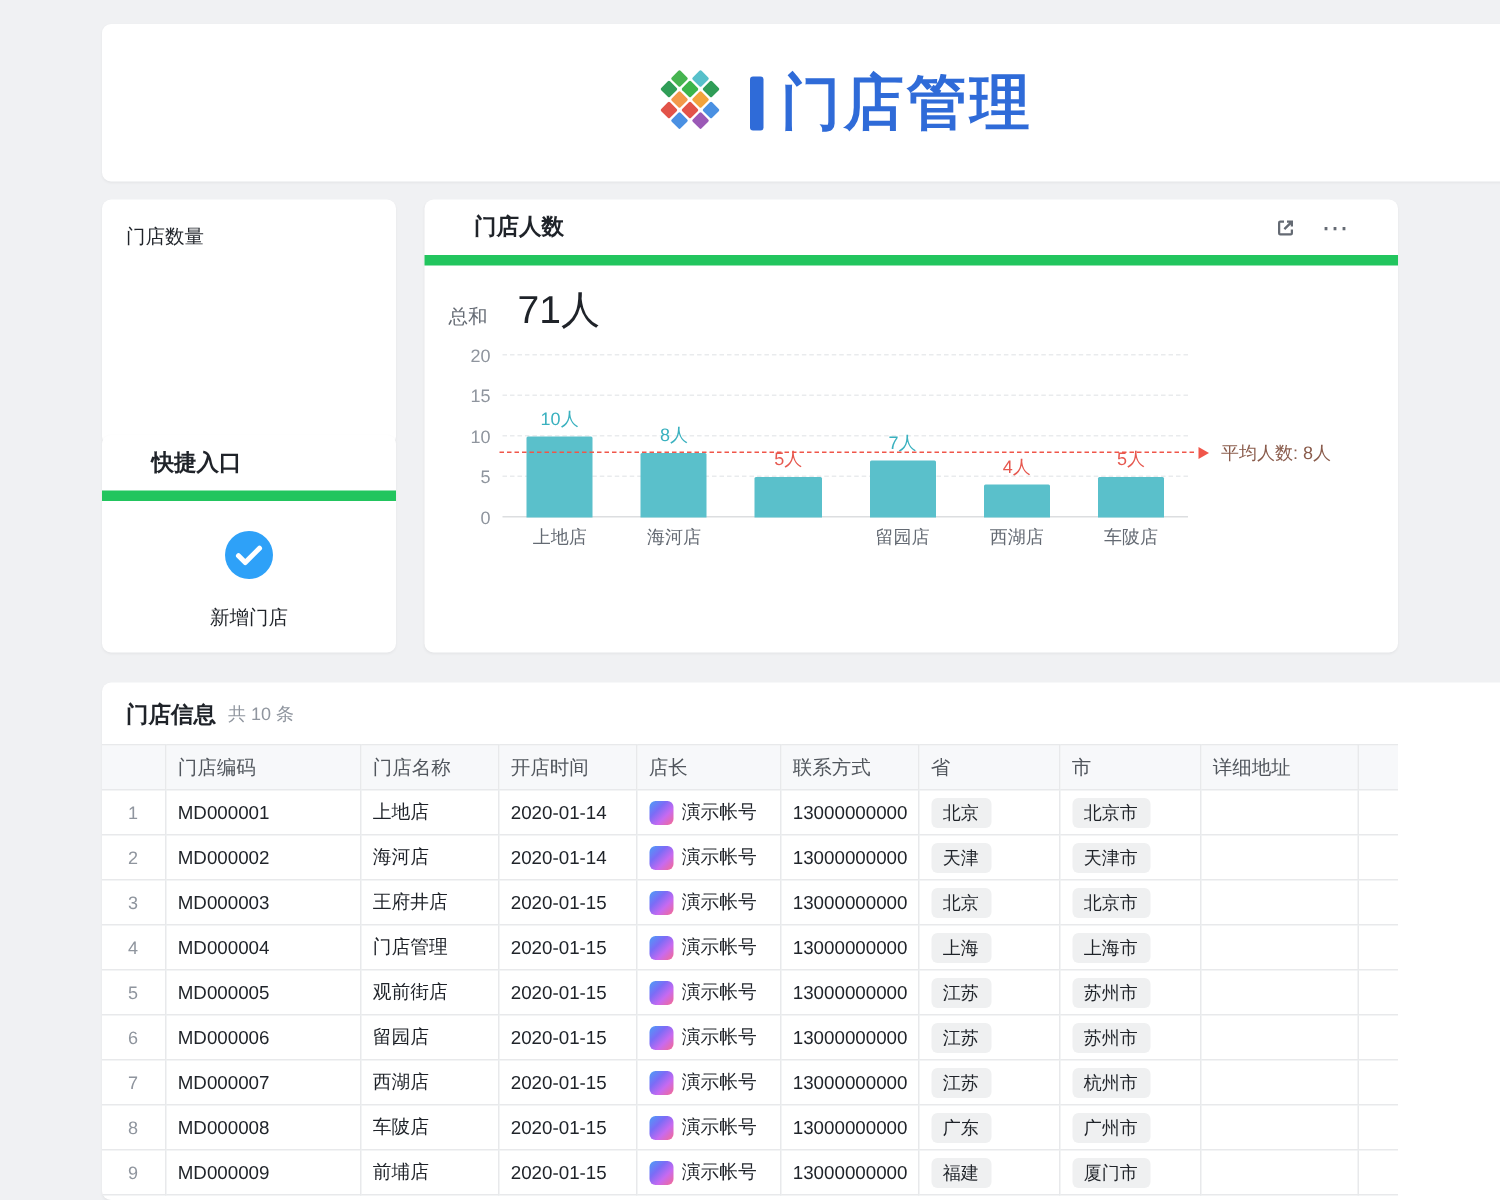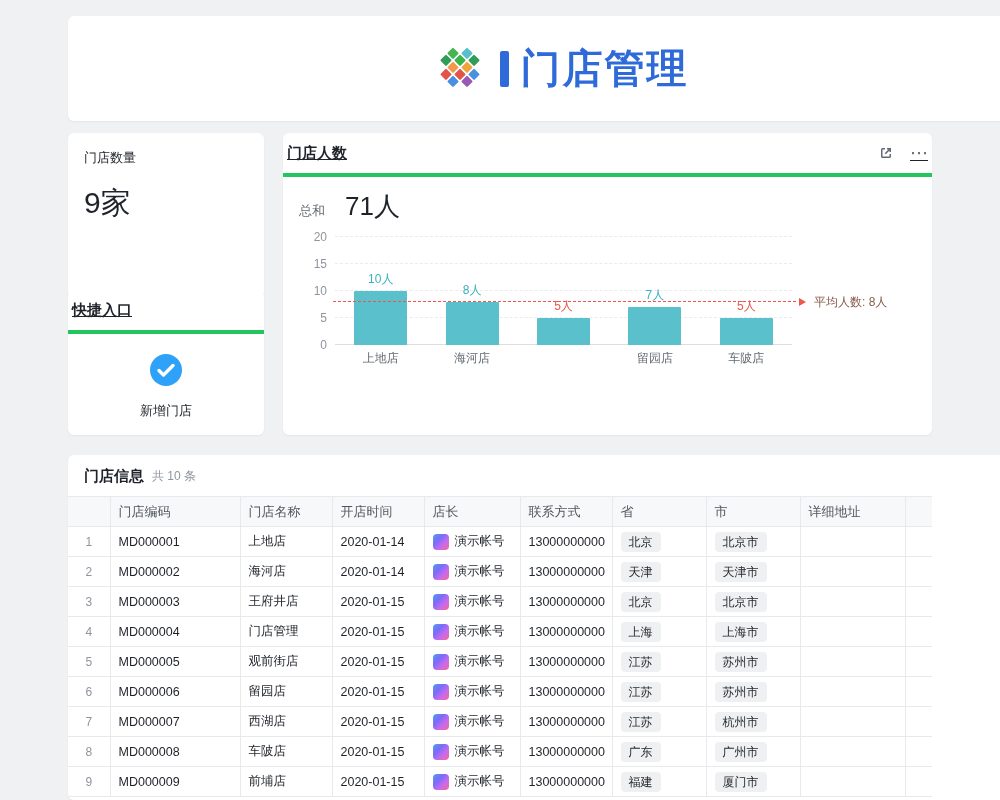--- a/index.html
+++ b/index.html
@@ -19,21 +19,21 @@
   #title-bar { width:9px; height:36px; border-radius:2px; background:#2f6bd8; margin:0 12px 0 16px; }
   #page-title { font-size:40px; font-weight:700; color:#2f6bd8; letter-spacing:2px; }
 
   
   #count-card { left:68px; top:133px; width:196px; height:164px; padding:16px; }
   .small-title { font-size:13px; color:#1f2329; }
   #count-value { font-size:30px; margin-top:16px; color:#1f2329; }
 
   
   #quick-card { left:68px; top:290px; width:196px; height:145px; }
-  .card-head { height:44px; display:flex; align-items:center; padding:0 4px; border-bottom:4px solid #22c55e;text-decoration:underline; }
+  .card-head { height:44px; display:flex; align-items:center; padding:0 33px; border-bottom:7px solid #22c55e; }
   .card-head .head-title { font-size:15px; font-weight:700; color:#1f2329; }
   .head-spacer { flex:1; }
   .head-icon { color:#646a73; cursor:pointer; display:flex; align-items:center; margin-left:16px; }
   .dots { font-size:18px; color:#646a73; line-height:1; }
   #quick-body { display:flex; flex-direction:column; align-items:center; padding-top:18px; }
   #quick-label { margin-top:10px; font-size:13px; color:#1f2329; }
 
   
   #chart-card { left:283px; top:133px; width:649px; height:302px; }
   #chart-body { padding:12px 16px 0 16px; }
@@ -92,21 +92,20 @@
         <rect x="33.5" y="24" width="8" height="8" rx="1" fill="#9b59b6"></rect>
       </g>
     </svg>
   </span>
   <span id="title-bar"></span>
   <span id="page-title">门店管理</span>
 </div>
 
 <div class="card" id="count-card">
   <div class="small-title">门店数量</div>
-  <div id="count-value">9家</div>
 </div>
 
 <div class="card" id="quick-card">
   <div class="card-head">
     <span class="head-title">快捷入口</span>
   </div>
   <div id="quick-body">
     <span>
       <svg width="36" height="36" viewBox="0 0 36 36">
         <circle cx="18" cy="18" r="16" fill="#2ea1f8"></circle>
@@ -159,20 +158,25 @@
             </div>
             <div class="slot">
               <div class="bar-label" style="bottom: calc(25% + 3px); color: rgb(230, 88, 79);">5人</div>
               <div class="bar" style="height: 25%; background: rgb(90, 192, 203);"></div>
               <div class="xlabel"></div>
             </div>
             <div class="slot">
               <div class="bar-label" style="bottom: calc(35% + 3px); color: rgb(58, 177, 191);">7人</div>
               <div class="bar" style="height: 35%; background: rgb(90, 192, 203);"></div>
               <div class="xlabel">留园店</div>
+            </div>
+            <div class="slot">
+              <div class="bar-label" style="bottom: calc(20% + 3px); color: rgb(230, 88, 79);">4人</div>
+              <div class="bar" style="height: 20%; background: rgb(90, 192, 203);"></div>
+              <div class="xlabel">西湖店</div>
             </div>
             <div class="slot">
               <div class="bar-label" style="bottom: calc(25% + 3px); color: rgb(230, 88, 79);">5人</div>
               <div class="bar" style="height: 25%; background: rgb(90, 192, 203);"></div>
               <div class="xlabel">车陂店</div>
             </div>
           </div>
           <div id="avg-line" style="bottom: 40%; border-top-color: rgb(240, 86, 74);">
             <div id="avg-arrow" style="border-left-color: rgb(240, 86, 74);"></div>
             <div id="avg-label" style="color: rgb(138, 92, 76);">平均人数: 8人</div>

